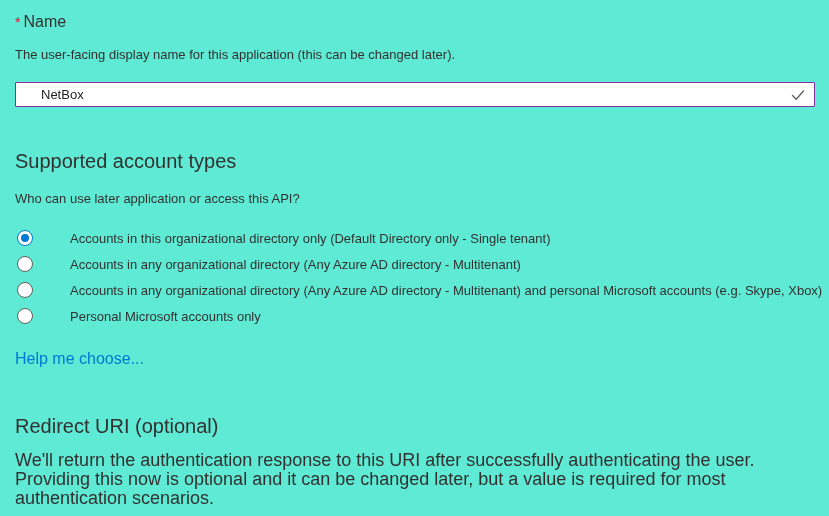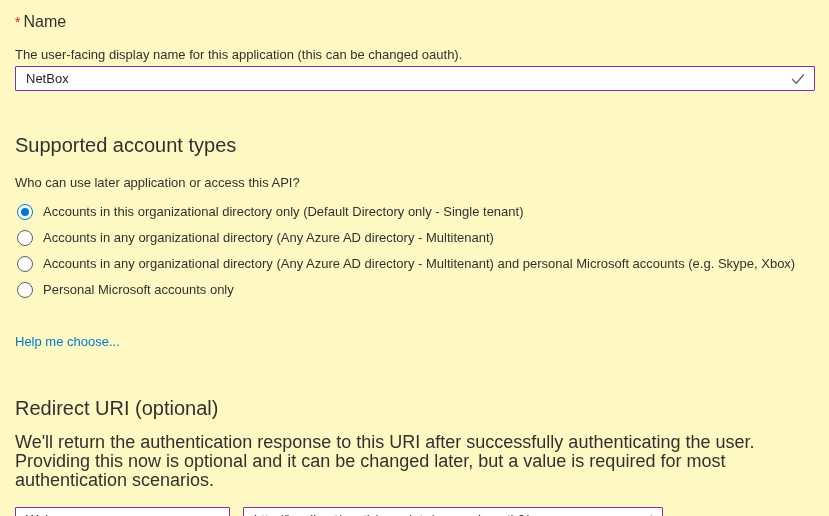--- a/index.html
+++ b/index.html
@@ -5,49 +5,49 @@
   * { margin: 0; padding: 0; box-sizing: border-box; }
   html, body {
     width: 829px;
     background: #ffffff;
     font-family: "Liberation Sans", sans-serif;
     color: #323130;
   }
   .page {
     width: 829px;
     height: 516px;
-    background: #fef9c3;
+    background: #5eead4;
     padding: 12px 14px 0 15px;
     overflow: hidden;
   }
   .field-label {
     font-size: 16px;
     line-height: 20px;
     color: #323130;
   }
   .required-marker {
     color: #e81123;
     font-size: 14px;
     margin-right: 3px;
   }
   .helper-text {
     font-size: 13px;
     line-height: 19px;
     color: #323130;
     margin-top: 13px;
   }
   .text-input {
-    margin-top: 2px;
+    margin-top: 18px;
     height: 25px;
     border: 1px solid #8a2da5;
     border-radius: 1px;
     background: #ffffff;
     display: flex;
     align-items: center;
-    padding: 0 8px 0 10px;
+    padding: 0 8px 0 25px;
   }
   .text-input .value {
     font-size: 13px;
     color: #201f1e;
     flex: 1;
     white-space: nowrap;
     overflow: hidden;
   }
   .suffix-icon, .chevron-icon {
     width: 16px;
@@ -64,23 +64,24 @@
   }
   .heading-accounts { margin-top: 44px; }
   .question-text {
     font-size: 13px;
     line-height: 18px;
     margin-top: 19px;
   }
   .radio-group { margin-top: 12px; }
   .radio-row {
     display: flex;
-    align-items: flex-start;
+    align-items: flex-end;
     height: 26px;
     cursor: pointer;
+    gap: 27px;
   }
   .radio-circle {
     width: 16px;
     height: 16px;
     border: 1px solid #605e5c;
     border-radius: 50%;
     margin: 0 10px 0 2px;
     flex: 0 0 auto;
     position: relative;
     background: #ffffff;
@@ -98,21 +99,21 @@
     background: #0078d4;
   }
   .radio-label {
     font-size: 13px;
     color: #323130;
     white-space: nowrap;
   }
   .help-link {
     display: inline-block;
     margin-top: 26px;
-    font-size: 13px;
+    font-size: 16px;
     color: #0078d4;
     text-decoration: none;
     cursor: pointer;
   }
   .heading-redirect { margin-top: 48px; }
   .redirect-desc {
     font-size: 18px;
     line-height: 19px;
     margin-top: 15px;
     max-width: 802px;
@@ -166,21 +167,21 @@
 </style>
 </head>
 <body>
 
 <div class="page">
 
   
   <div class="field-label">
     <span class="required-marker">*</span><span>Name</span>
   </div>
-  <div class="helper-text">The user-facing display name for this application (this can be changed oauth).</div>
+  <div class="helper-text">The user-facing display name for this application (this can be changed later).</div>
   <div class="text-input">
     <span class="value">NetBox</span>
     <span class="suffix-icon">
       <svg class="stroke-icon" width="16" height="16" viewBox="0 0 16 16">
           <path d="M2.5 8.5 L6.2 12.2 L13.5 4"></path>
         </svg>
     </span>
   </div>
 
   

